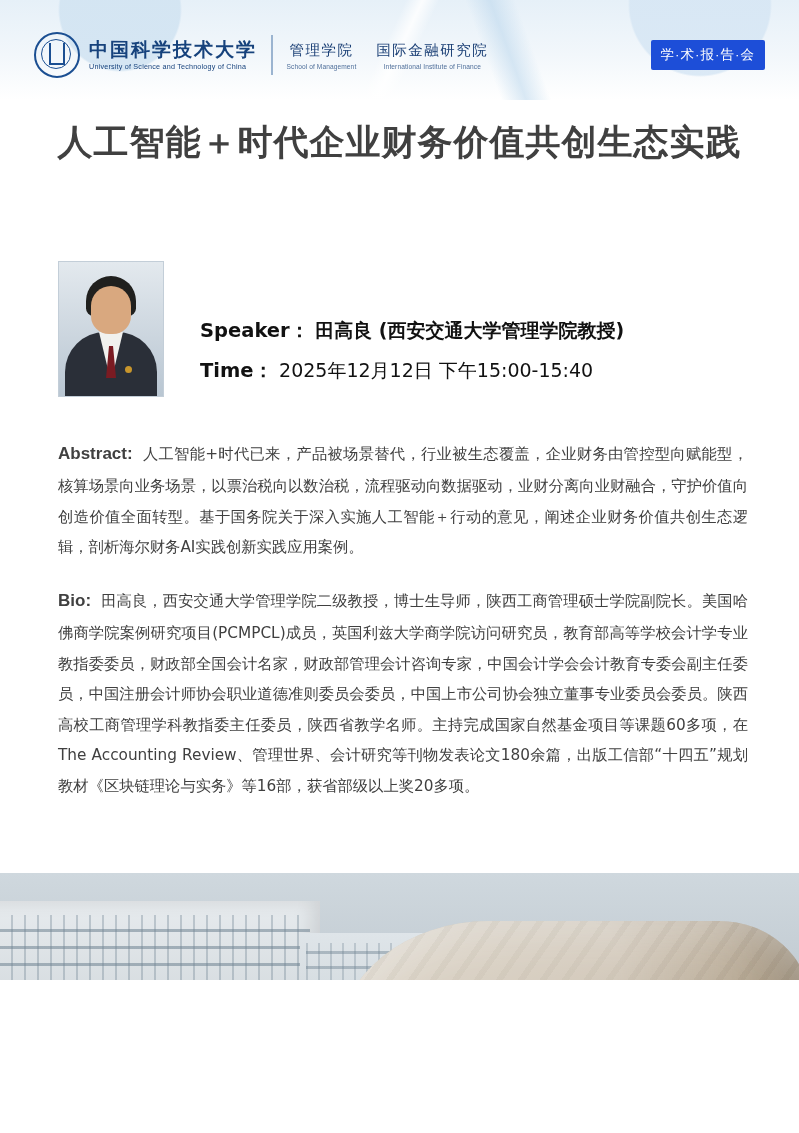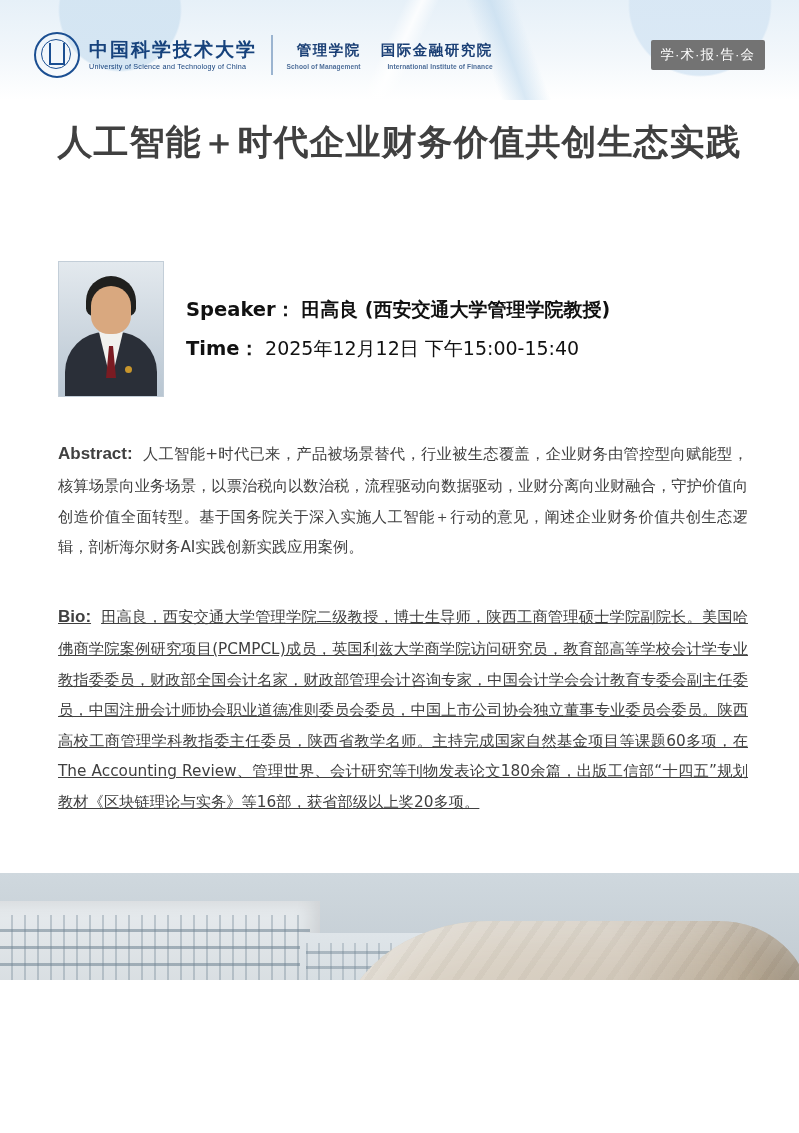--- a/index.html
+++ b/index.html
@@ -98,36 +98,36 @@
     width: 1.5px;
     height: 40px;
     background: #9bb4d0;
     margin: 0 14px;
   }
   .units {
     display: flex;
     align-items: flex-start;
     gap: 20px;
   }
-  .unit { text-align: right; font-weight: bold; }
+  .unit { text-align: center; }
   .unit-cn {
     font-size: 14.5px;
     color: #1a3f75;
     letter-spacing: 1.5px;
     font-family: "DejaVu Sans", sans-serif;
   }
   .unit-en {
     font-size: 6.6px;
     color: #4f6f9a;
     letter-spacing: 0.1px;
     margin-top: 3px;
   }
   .badge {
     margin-left: auto;
-    background: #737373;
+    background: #1d4ed8;
     color: #ffffff;
     font-size: 13.5px;
     letter-spacing: 1px;
     padding: 6px 10px;
     border-radius: 2px;
     white-space: nowrap;
   }
 
   
   .title {
@@ -142,22 +142,22 @@
     color: #404040;
     letter-spacing: 1px;
   }
 
   
   .speaker-row {
     position: absolute;
     left: 58px; top: 261px;
     width: 700px;
     display: flex;
-    gap: 22px;
-    align-items: center;
+    gap: 36px;
+    align-items: flex-end;
   }
   .portrait {
     width: 104px; height: 134px;
     flex: none;
     background: linear-gradient(180deg,#d9e2ea 0%, #cfd9e2 100%);
     position: relative;
     overflow: hidden;
     border: 1px solid #c3ced8;
   }
   .portrait .bg {
@@ -235,21 +235,21 @@
     text-align: justify;
     font-family: "DejaVu Sans", sans-serif;
   }
   .para .lab {
     font-weight: bold;
     font-size: 17px;
     margin-right: 10px;
     font-family: "Liberation Sans", sans-serif;
   }
   #abstract { top: 437px; }
-  #bio { top: 600px; text-decoration: underline; }
+  #bio { top: 584px; }
 
   
   .bottom {
     position: absolute;
     left: 0; top: 873px;
     width: 799px; height: 260px;
     overflow: hidden;
   }
   .sky {
     position: absolute; inset: 0;

